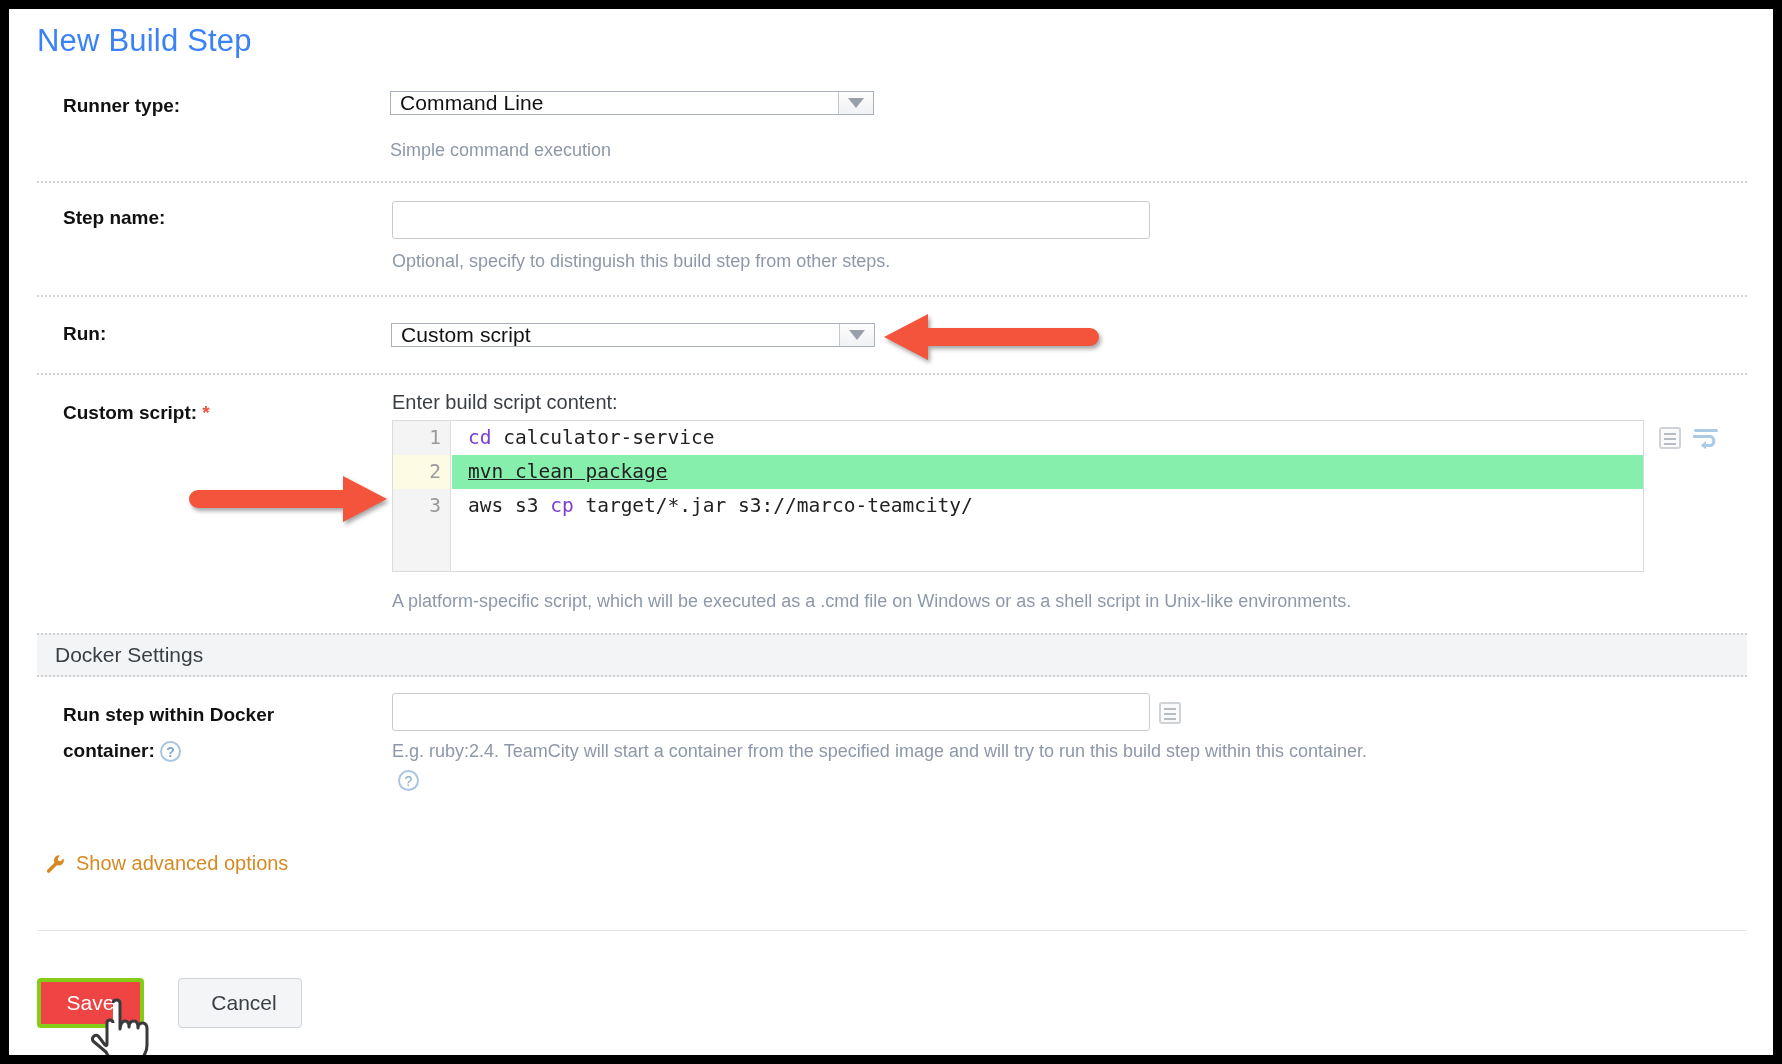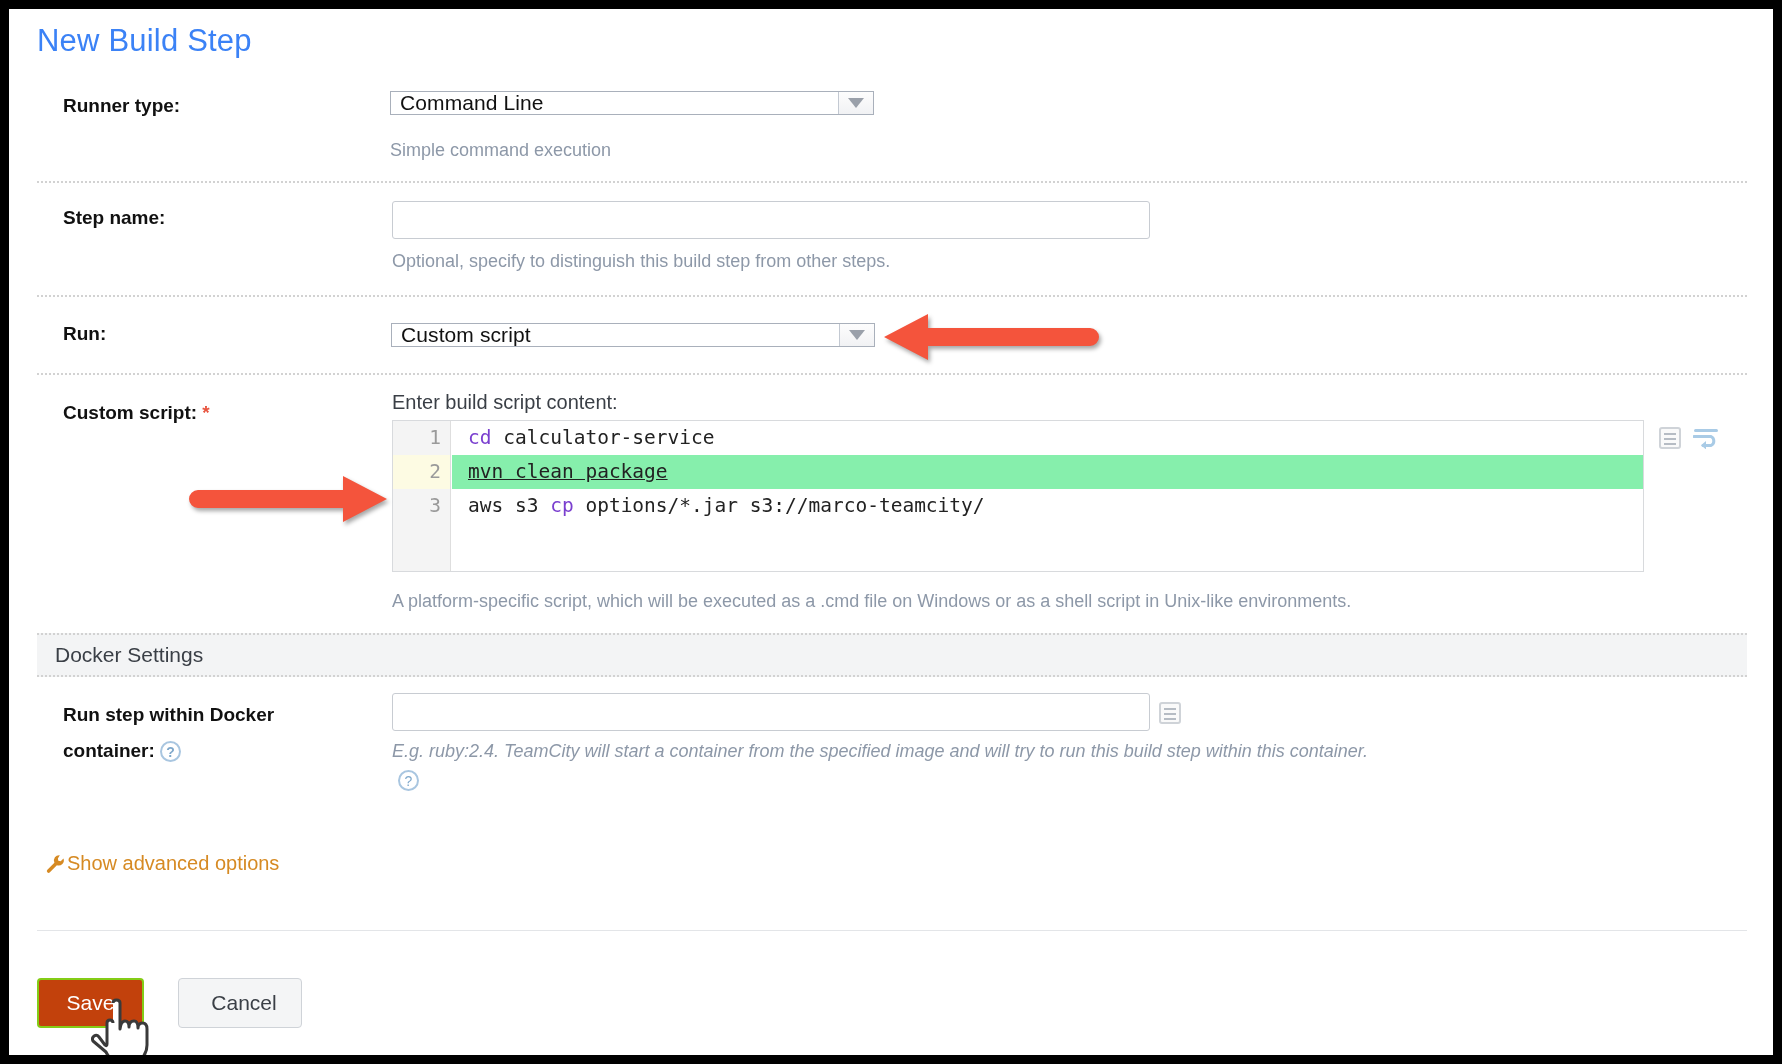--- a/index.html
+++ b/index.html
@@ -190,40 +190,41 @@
   }
 
   
   .wrap-ico { width: 26px; height: 22px; }
 
   
   .adv {
     position: absolute;
     display: flex;
     align-items: center;
+    gap: 9px;
     color: #d68a23;
     font-size: 20px;
     cursor: pointer;
   }
 
   
   .btn {
     position: absolute;
     height: 50px;
     border-radius: 4px;
     display: flex;
     align-items: center;
     justify-content: center;
     font-size: 21px;
     cursor: pointer;
   }
   .btn-save {
-    background: #c2410c;
+    background: #ef4444;
     color: #fff;
-    border: 2px solid #84cc16;
+    border: 4px solid #84cc16;
   }
   .btn-cancel {
     background: #f4f5f6;
     color: #3a3f46;
     border: 1px solid #cfd3d8;
   }
 
   
   .arrow { position: absolute; filter: drop-shadow(2px 3px 2px rgba(0,0,0,.35)); }
 
@@ -270,21 +271,21 @@
 
     <div class="editor" style="left:383px; top:411px; width:1252px; height:152px;">
       <div class="gutter">
         <div class="gnum">1</div>
         <div class="gnum hl">2</div>
         <div class="gnum">3</div>
       </div>
       <div class="codearea">
         <div class="cline"><span class="kw">cd</span><span> calculator-service</span></div>
         <div class="cline hl"><span>mvn clean package</span></div>
-        <div class="cline"><span>aws s3 </span><span class="kw">cp</span><span> options/*.jar s3://marco-teamcity/</span></div>
+        <div class="cline"><span>aws s3 </span><span class="kw">cp</span><span> target/*.jar s3://marco-teamcity/</span></div>
       </div>
     </div>
 
     <div class="ed-icons" style="left:1650px; top:418px;">
       <span class="lines-ico">
         <i style="top:4px;"></i>
           <i style="top:9px;"></i>
           <i style="top:14px;"></i>
       </span>
       <svg class="wrap-ico" viewBox="0 0 26 22">
@@ -304,21 +305,21 @@
       <span class="help">?</span>
     </div>
 
     <input class="textinput" style="left: 383px; top: 684px; width: 758px; padding-left: 10px; font-size: 19px; color: rgb(17, 17, 17);" value="">
     <span class="lines-ico" style="position:absolute; left:1150px; top:693px;">
       <i style="top:4px;"></i>
         <i style="top:9px;"></i>
         <i style="top:14px;"></i>
     </span>
 
-    <div class="hint" style="left:383px; top:730px;font-style:italic;">E.g. ruby:2.4. TeamCity will start a container from the specified image and will try to run this build step within this container.</div>
+    <div class="hint" style="left:383px; top:730px;">E.g. ruby:2.4. TeamCity will start a container from the specified image and will try to run this build step within this container.</div>
     <span class="help" style="position:absolute; left:389px; top:761px;">?</span>
 
     <div class="adv" style="left:36px; top:843px;">
       <svg width="22" height="22" viewBox="0 0 22 22">
         <path d="M14.8 2.2a5.3 5.3 0 0 0-5.4 7.5L2.4 16.7a1.8 1.8 0 0 0 2.5 2.6l7-7a5.3 5.3 0 0 0 6.6-6.9l-2.8 2.8-2.4-.4-.4-2.4z" fill="#d68a23"></path>
       </svg>
       <span>Show advanced options</span>
     </div>
 
     <div class="dotted-sep" style="top:921px; border-top:1px solid #e3e5e8;"></div>

